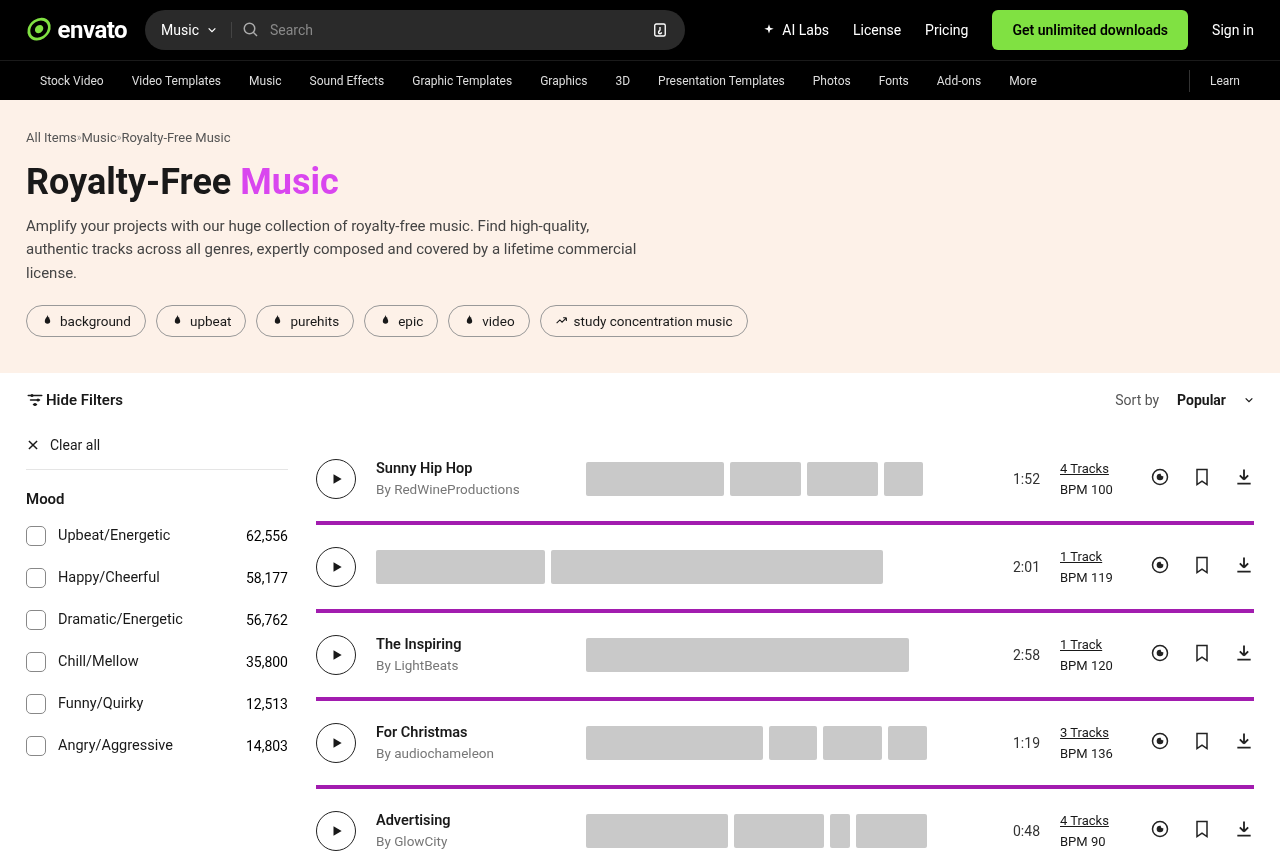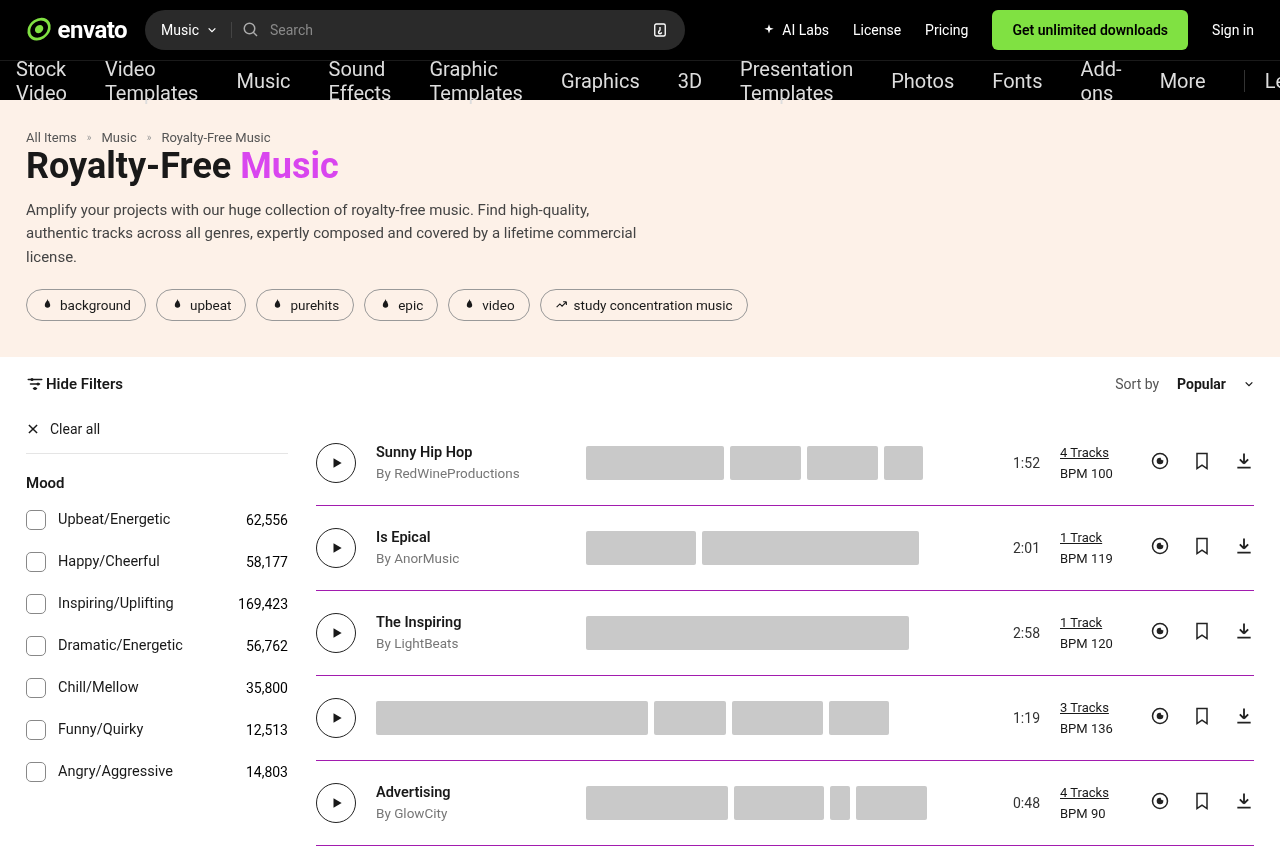--- a/index.html
+++ b/index.html
@@ -11,26 +11,26 @@
 .search-wrap{display:flex;align-items:center;background:#2a2a2a;border-radius:999px;padding:6px 16px;flex:0 0 540px;height:40px}
 .search-cat{display:flex;align-items:center;gap:8px;color:#fff;font-size:14px;padding-right:14px;border-right:1px solid #444;cursor:pointer}
 .chev{width:10px;height:10px}
 .search-icon{margin:0 10px;color:#aaa}
 .search-input{background:transparent;border:none;outline:none;color:#fff;font-size:14px;flex:1}
 .search-input::placeholder{color:#888}
 .search-right{margin-left:auto;color:#fff}
 .hdr-links{display:flex;align-items:center;gap:24px;margin-left:auto;font-size:14px}
 .hdr-link{color:#fff;cursor:pointer;display:flex;align-items:center;gap:6px}
 .cta{background:#80e142;color:#000;font-weight:600;padding:12px 20px;border-radius:6px;cursor:pointer;font-size:14px}
-.hdr-nav{display:flex;align-items:center;padding:0 16px;gap:38px;font-size:20px;height:40px;border-top:1px solid #1a1a1a}
+.hdr-nav{display:flex;align-items:center;padding:0 40px;gap:28px;font-size:12px;height:40px;border-top:1px solid #1a1a1a}
 .nav-item{color:#ddd;cursor:pointer}
 .nav-right{margin-left:auto;display:flex;align-items:center;gap:20px}
 .vdiv{width:1px;height:22px;background:#333}
 .hero{background:#fdf1e8;padding:30px 26px 36px}
-.crumbs{display:flex;align-items:center;gap:10px;font-size:13px;color:#555;}
+.crumbs{display:flex;align-items:center;font-size:13px;color:#555;margin-bottom:16px}
 .crumb{cursor:pointer}
 .crumb-sep{color:#999;font-size:10px}
 .hero h1{font-size:36px;font-weight:700;margin-bottom:12px}
 .hero h1 .accent{color:#d946ef}
 .hero-sub{font-size:15px;color:#444;max-width:620px;line-height:1.55;margin-bottom:20px}
 .pills{display:flex;gap:10px;flex-wrap:wrap}
 .pill{display:flex;align-items:center;gap:6px;border:1px solid #999;border-radius:999px;padding:7px 14px;font-size:13.5px;cursor:pointer;background:transparent}
 .pill svg{width:13px;height:13px}
 .main{display:flex;padding:28px 26px;gap:28px}
 .toolbar{display:flex;justify-content:space-between;align-items:center;padding:18px 26px 0}
@@ -39,21 +39,21 @@
 .tb-right .lbl{color:#555}
 .tb-right .val{font-weight:700}
 .sidebar{width:262px;flex-shrink:0}
 .clear{display:flex;align-items:center;gap:10px;font-size:14px;padding-bottom:16px;border-bottom:1px solid #e5e5e5;margin-bottom:20px;cursor:pointer}
 .fgroup-title{font-weight:600;font-size:15px;margin-bottom:18px}
 .fopt{display:flex;align-items:center;gap:12px;margin-bottom:22px;cursor:pointer}
 .cb{width:20px;height:20px;border:1.5px solid #888;border-radius:5px;flex-shrink:0}
 .fopt-label{font-size:14.5px;flex:1}
 .fopt-count{font-size:14px;color:#000000}
 .tracks{flex:1}
-.track{display:flex;align-items:center;gap:20px;padding:22px 0;border-bottom:1px solid #a21caf}
+.track{display:flex;align-items:center;gap:20px;padding:22px 0;border-bottom:4px solid #a21caf}
 .play{width:40px;height:40px;border:1.5px solid #222;border-radius:50%;display:flex;align-items:center;justify-content:center;cursor:pointer;flex-shrink:0}
 .play svg{width:14px;height:14px;margin-left:2px}
 .tinfo{width:190px;flex-shrink:0}
 .ttitle{font-weight:600;font-size:14.5px;margin-bottom:4px}
 .tauthor{font-size:13.5px;color:#777}
 .wave{flex:1;height:34px;display:flex;align-items:center;gap:6px}
 .wseg{background:#c9c9c9;height:100%;border-radius:2px}
 .tdur{font-size:14px;color:#333;width:40px;text-align:right}
 .tmeta{width:70px;font-size:13px}
 .tmeta-tracks{text-decoration:underline;margin-bottom:6px;cursor:pointer}
@@ -213,25 +213,20 @@
           <span class="fopt-label">Upbeat/Energetic</span>
           <span class="fopt-count">62,556</span>
         </div>
         <div class="fopt">
           <div class="cb"></div>
           <span class="fopt-label">Happy/Cheerful</span>
           <span class="fopt-count">58,177</span>
         </div>
         <div class="fopt">
           <div class="cb"></div>
-          <span class="fopt-label">Inspiring/Uplifting</span>
-          <span class="fopt-count">169,423</span>
-        </div>
-        <div class="fopt">
-          <div class="cb"></div>
           <span class="fopt-label">Dramatic/Energetic</span>
           <span class="fopt-count">56,762</span>
         </div>
         <div class="fopt">
           <div class="cb"></div>
           <span class="fopt-label">Chill/Mellow</span>
           <span class="fopt-count">35,800</span>
         </div>
         <div class="fopt">
           <div class="cb"></div>
@@ -281,24 +276,20 @@
               <path d="M12 3v12m0 0l-5-5m5 5l5-5M4 20h16" stroke="currentColor" fill="none" stroke-width="2.2"></path>
             </svg></div>
         </div>
       </div>
       <div class="track">
         <div class="play">
           <svg viewBox="0 0 24 24">
             <path d="M6 4l14 8-14 8V4z" fill="currentColor"></path>
           </svg>
         </div>
-        <div class="tinfo">
-          <div class="ttitle">Is Epical</div>
-          <div class="tauthor">By AnorMusic</div>
-        </div>
         <div class="wave">
           <div class="wseg" style="flex:0 0 28%"></div>
           <div class="wseg" style="flex:0 0 55%"></div>
         </div>
         <div class="tdur">2:01</div>
         <div class="tmeta">
           <div class="tmeta-tracks">1 Track</div>
           <div>BPM 119</div>
         </div>
         <div class="tacts">
@@ -345,20 +336,24 @@
           <div class="tact"><svg viewBox="0 0 24 24">
               <path d="M12 3v12m0 0l-5-5m5 5l5-5M4 20h16" stroke="currentColor" fill="none" stroke-width="2.2"></path>
             </svg></div>
         </div>
       </div>
       <div class="track">
         <div class="play">
           <svg viewBox="0 0 24 24">
             <path d="M6 4l14 8-14 8V4z" fill="currentColor"></path>
           </svg>
+        </div>
+        <div class="tinfo">
+          <div class="ttitle">For Christmas</div>
+          <div class="tauthor">By audiochameleon</div>
         </div>
         <div class="wave">
           <div class="wseg" style="flex:0 0 45%"></div>
           <div class="wseg" style="flex:0 0 12%"></div>
           <div class="wseg" style="flex:0 0 15%"></div>
           <div class="wseg" style="flex:0 0 10%"></div>
         </div>
         <div class="tdur">1:19</div>
         <div class="tmeta">
           <div class="tmeta-tracks">3 Tracks</div>

